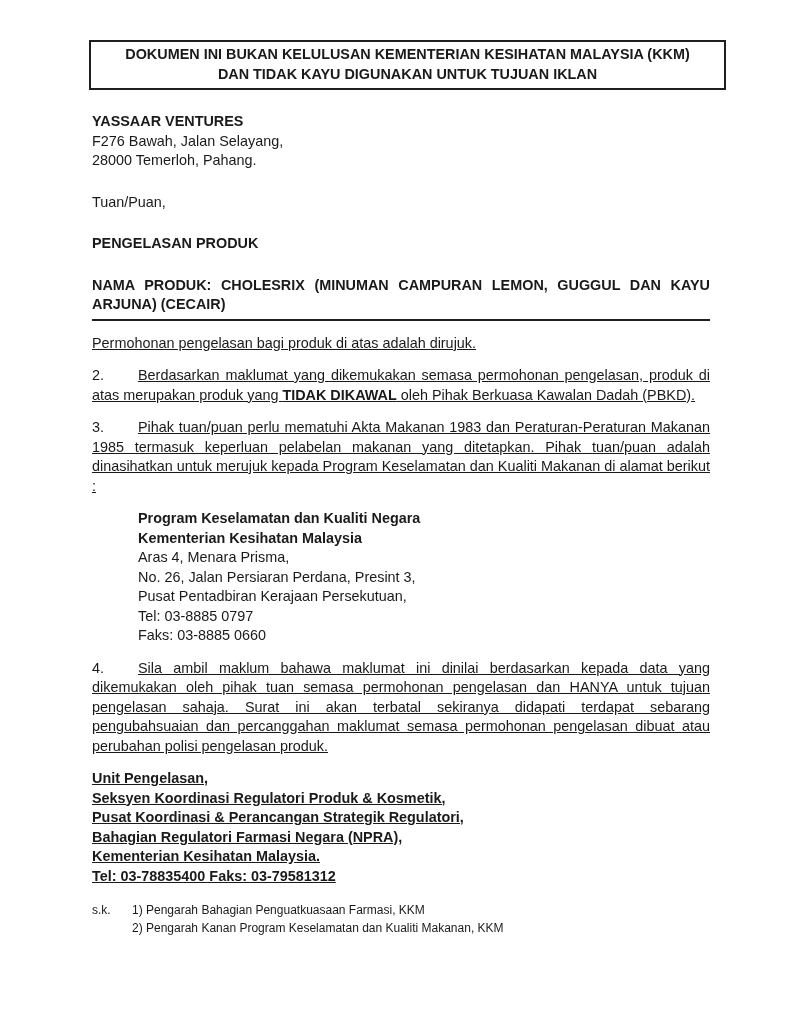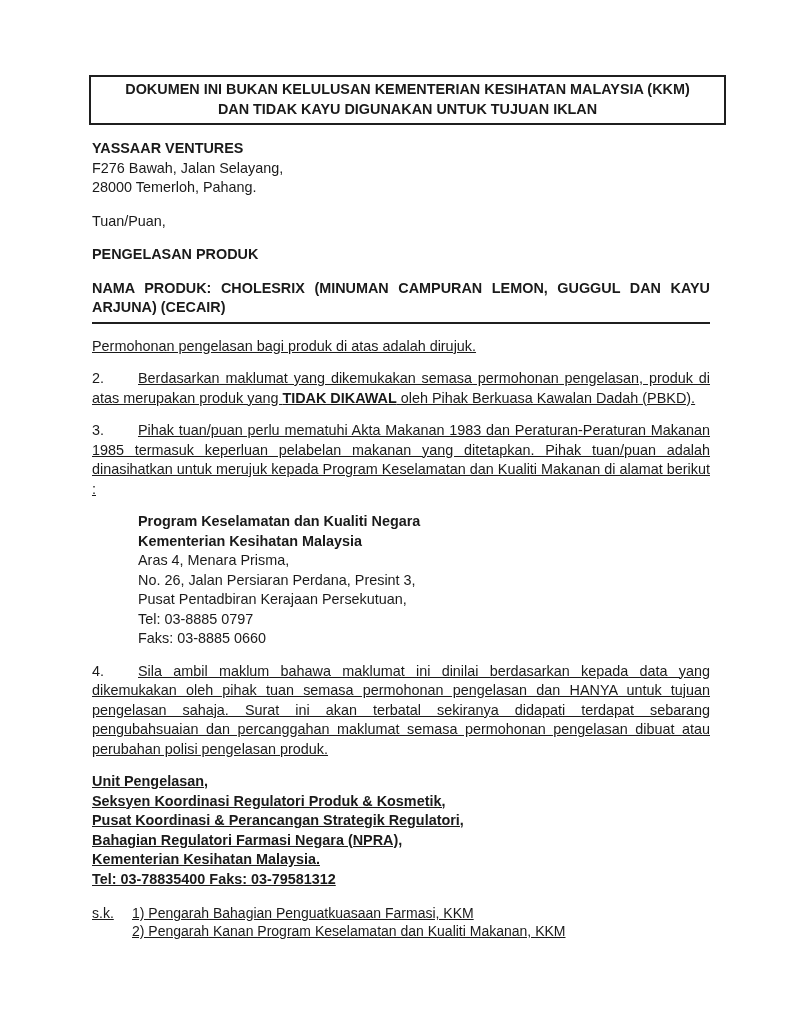--- a/index.html
+++ b/index.html
@@ -5,51 +5,51 @@
   html, body { margin:0; padding:0; }
   body {
     width:791px; height:1024px;
     background:#ffffff;
     font-family:"Liberation Sans","DejaVu Sans",sans-serif;
     font-size:14.4px;
     line-height:19.5px;
     color:#1a1a1a;
     overflow:hidden;
   }
-  .page { box-sizing:border-box; width:791px; padding:75px 81px 0 92px; }
+  .page { box-sizing:border-box; width:791px; padding:40px 81px 0 92px; }
   p, div { margin:0; }
 
   .warning-box {
     border:2px solid #1f1f1f;
     margin-left:-3px; margin-right:-16px;
     padding:3px 8px 4px 8px;
     text-align:center;
     font-weight:bold;
   }
   .bold { font-weight:bold; }
-  .mt { margin-top:14px; }
+  .mt { margin-top:22px; }
   .mts { margin-top:13px;text-decoration:underline; }
 
   .justify { text-align:justify; }
   .pnum { display:inline-block; width:46px; }
 
   .rule {
     border:none; border-top:2px solid #1f1f1f;
     margin:4px 0 0 0; height:0;
   }
 
   .fsq-block { margin-left:46px; margin-top:13px; }
 
   .link {
     color:#0000cc;
     text-decoration:underline;
     cursor:pointer;
   }
 
-  .cc { display:flex; margin-top:15px; font-size:14px; line-height:18px;text-decoration:underline; }
+  .cc { display:flex; margin-top:15px; font-size:12px; line-height:18px; }
   .cc-label { width:40px; flex:0 0 40px; }
 </style>
 </head>
 <body>
 
 <div class="page">
 
   <div class="warning-box">
     <div>DOKUMEN INI BUKAN KELULUSAN KEMENTERIAN KESIHATAN MALAYSIA (KKM)</div>
     <div>DAN TIDAK KAYU DIGUNAKAN UNTUK TUJUAN IKLAN</div>

